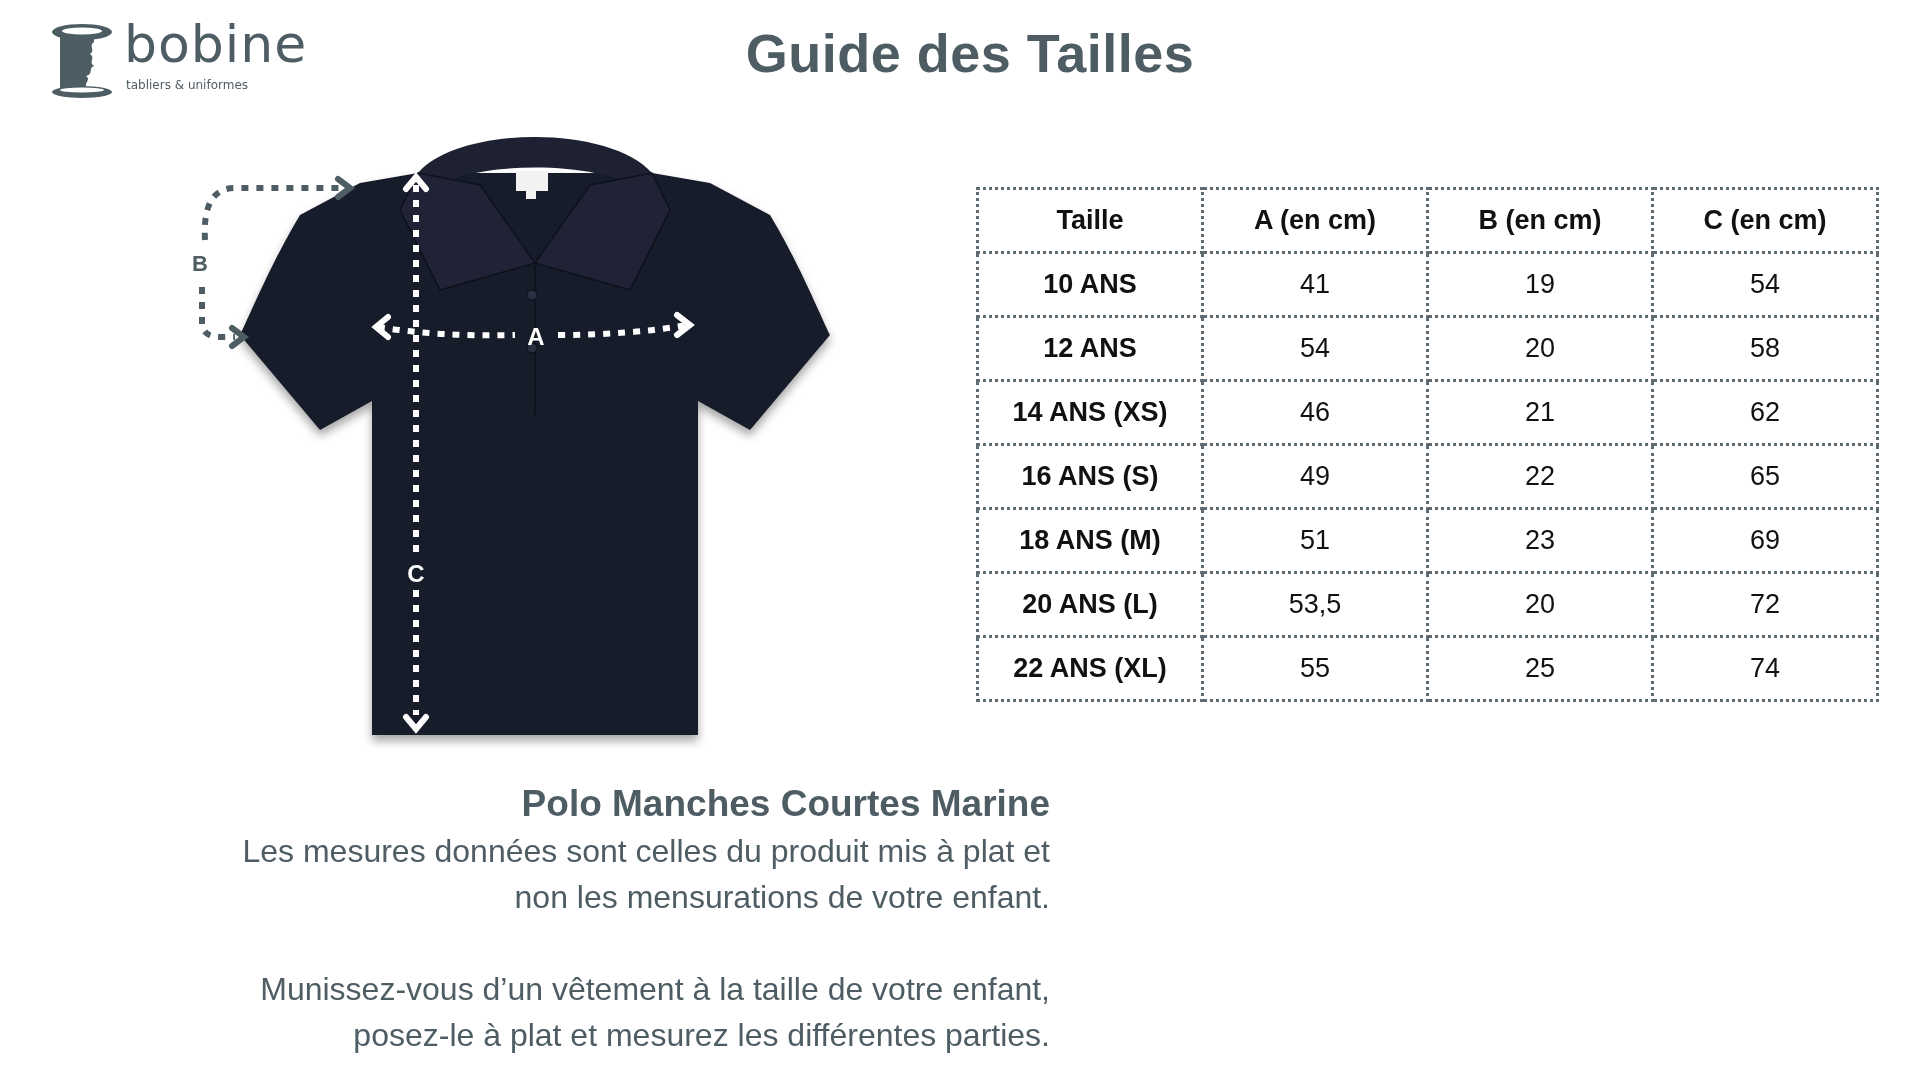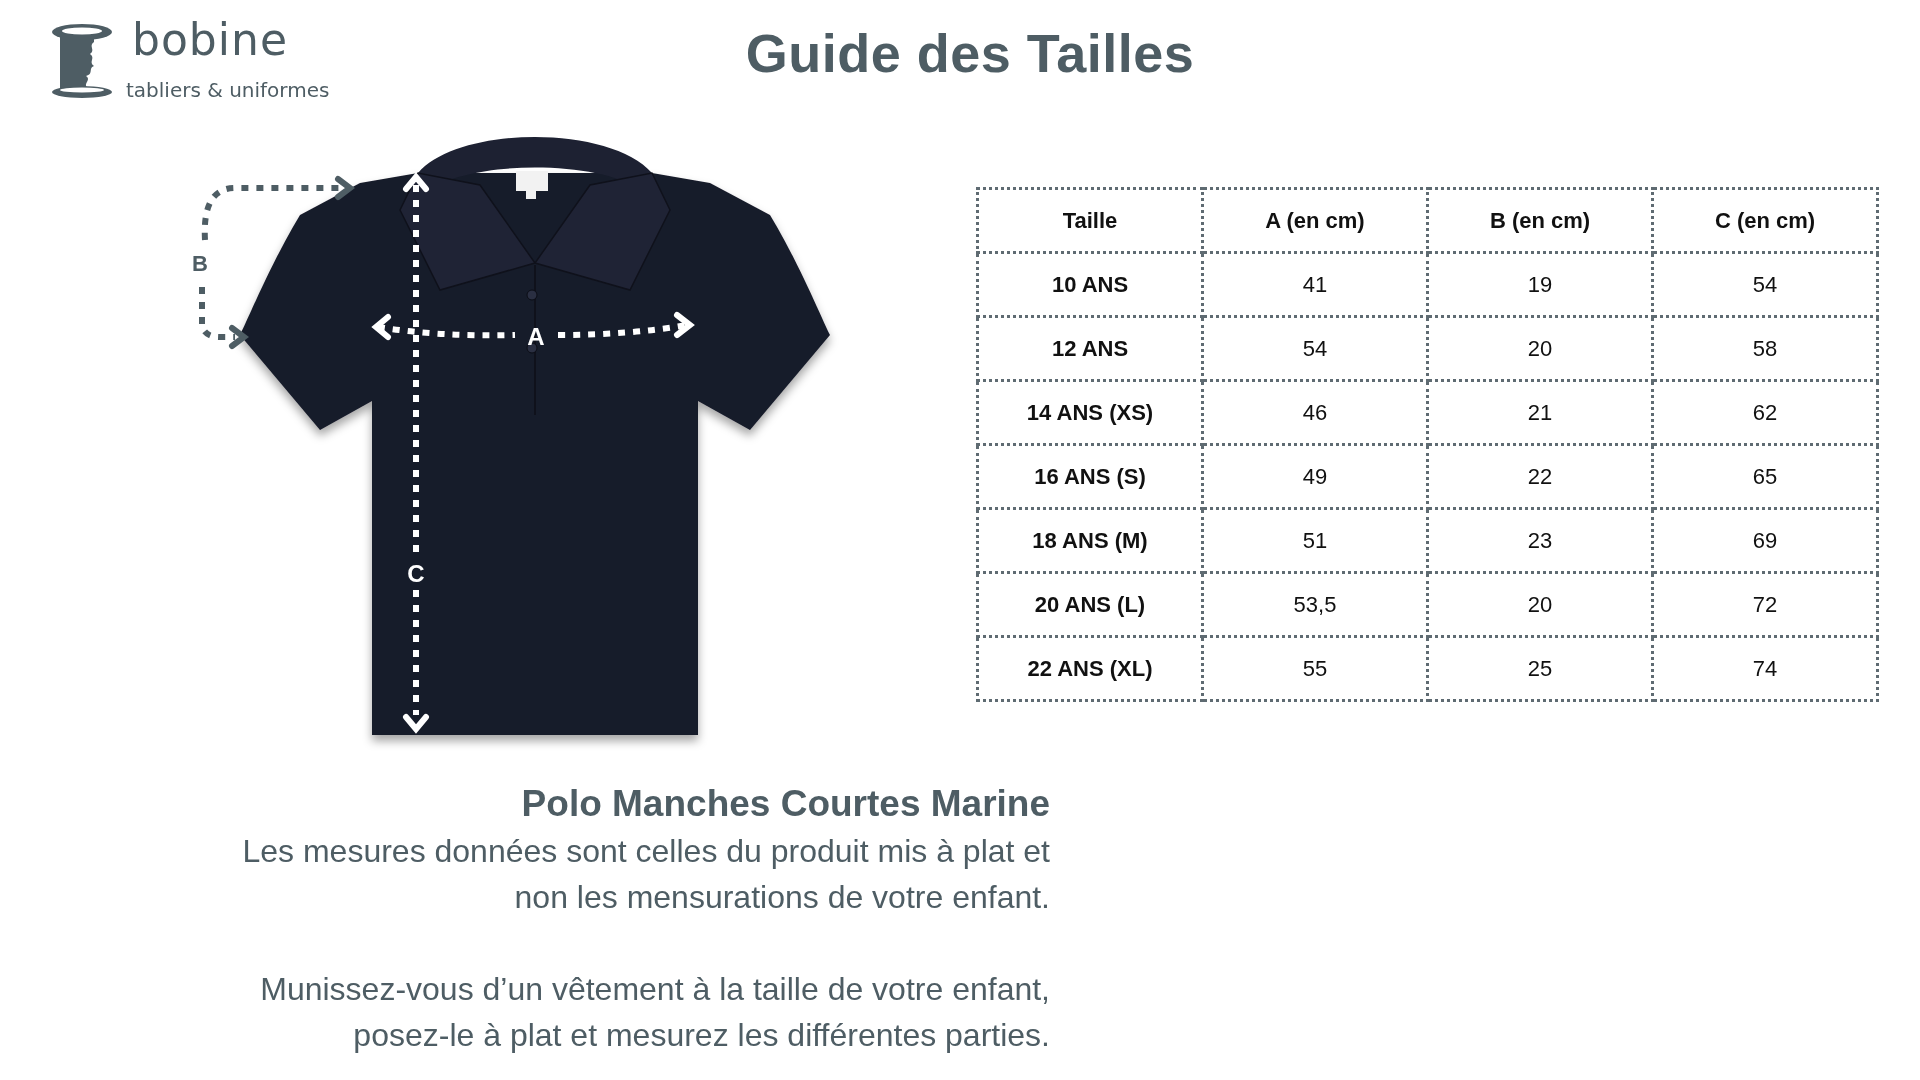--- a/index.html
+++ b/index.html
@@ -5,44 +5,44 @@
     html, body { margin: 0; padding: 0; }
     body {
       width: 1920px; height: 1080px; position: relative; overflow: hidden;
       background: #ffffff;
       font-family: "Liberation Sans", sans-serif;
       color: #4e5d64;
     }
     .logo { position: absolute; left: 48px; top: 20px; width: 250px; height: 84px; }
     .logo svg { position: absolute; left: 0; top: 2px; }
     .logo .brand {
-      position: absolute; left: 84px; top: -6px;
-      font-family: "DejaVu Sans", sans-serif; font-size: 44px; font-weight: normal;
+      position: absolute; left: 76px; top: -6px;
+      font-family: "DejaVu Sans", sans-serif; font-size: 52px; font-weight: normal;
       color: #4e5d64; letter-spacing: 1px; text-align: right;
     }
     .logo .tagline {
       position: absolute; left: 78px; top: 58px;
-      font-family: "DejaVu Sans", sans-serif; font-size: 20px; color: #4e5d64;
+      font-family: "DejaVu Sans", sans-serif; font-size: 12px; color: #4e5d64;
       white-space: nowrap;
     }
     .page-title {
       position: absolute; left: 0; width: 1940px; top: 22px; text-align: center;
       font-size: 54px; font-weight: bold; color: #4e5d64; letter-spacing: 0.5px;
     }
 
     .garment { position: absolute; left: 180px; top: 115px; width: 700px; height: 640px; }
 
     table.sizes {
       position: absolute; left: 976px; top: 187px; width: 903px;
       border-collapse: collapse;
     }
     table.sizes th, table.sizes td {
       border: 3px dotted #5f6b72;
       height: 59px; text-align: center; color: #111;
-      font-size: 22px;
+      font-size: 27px;
       width: 25%;
     }
     table.sizes th { font-weight: bold; }
     table.sizes td.size-label { font-weight: bold; }
     table.sizes td.val { font-weight: normal; }
 
     .desc { position: absolute; left: 40px; width: 1010px; top: 780px; text-align: right; }
     .desc .product-name { font-size: 37px; font-weight: bold; color: #4e5d64; line-height: 48px; }
     .desc p { margin: 0; font-size: 32px; line-height: 46px; color: #4e5d64; }
     .desc .spacer { height: 46px; }

